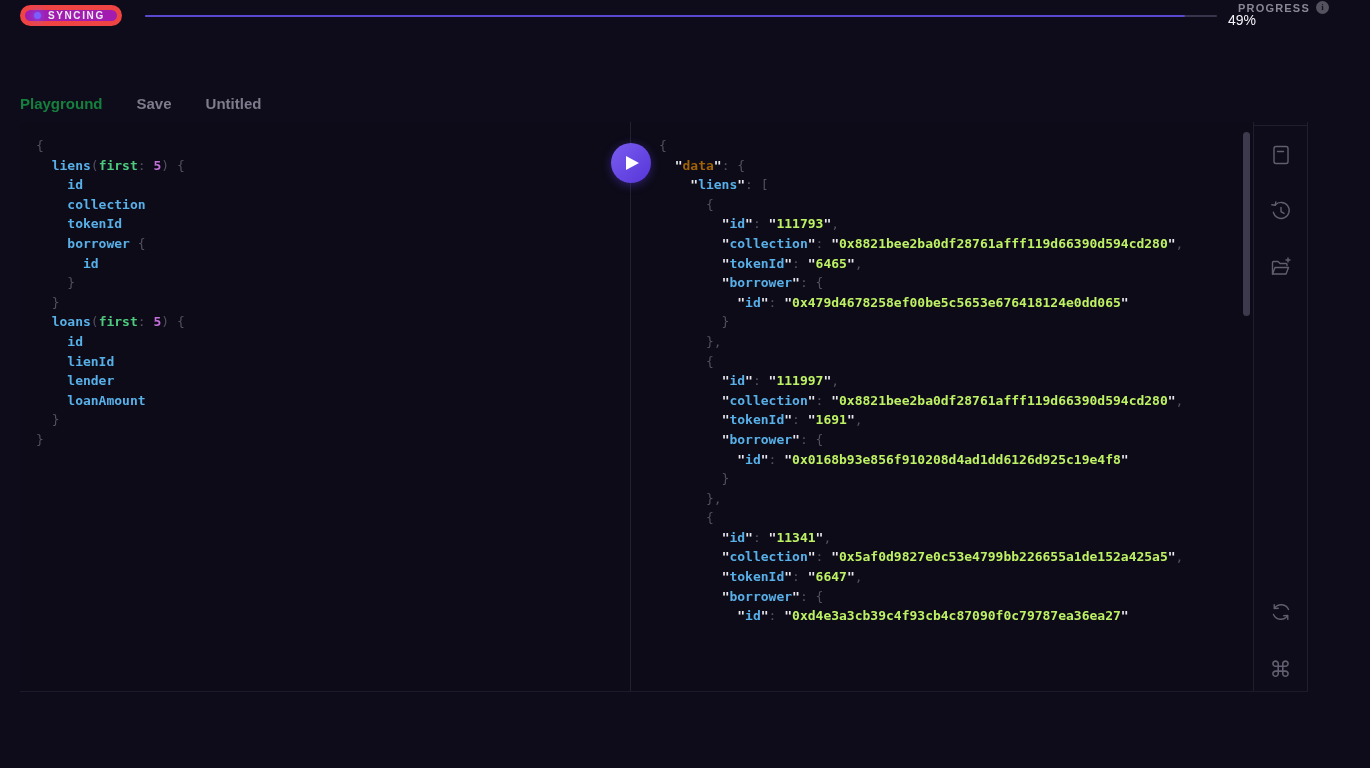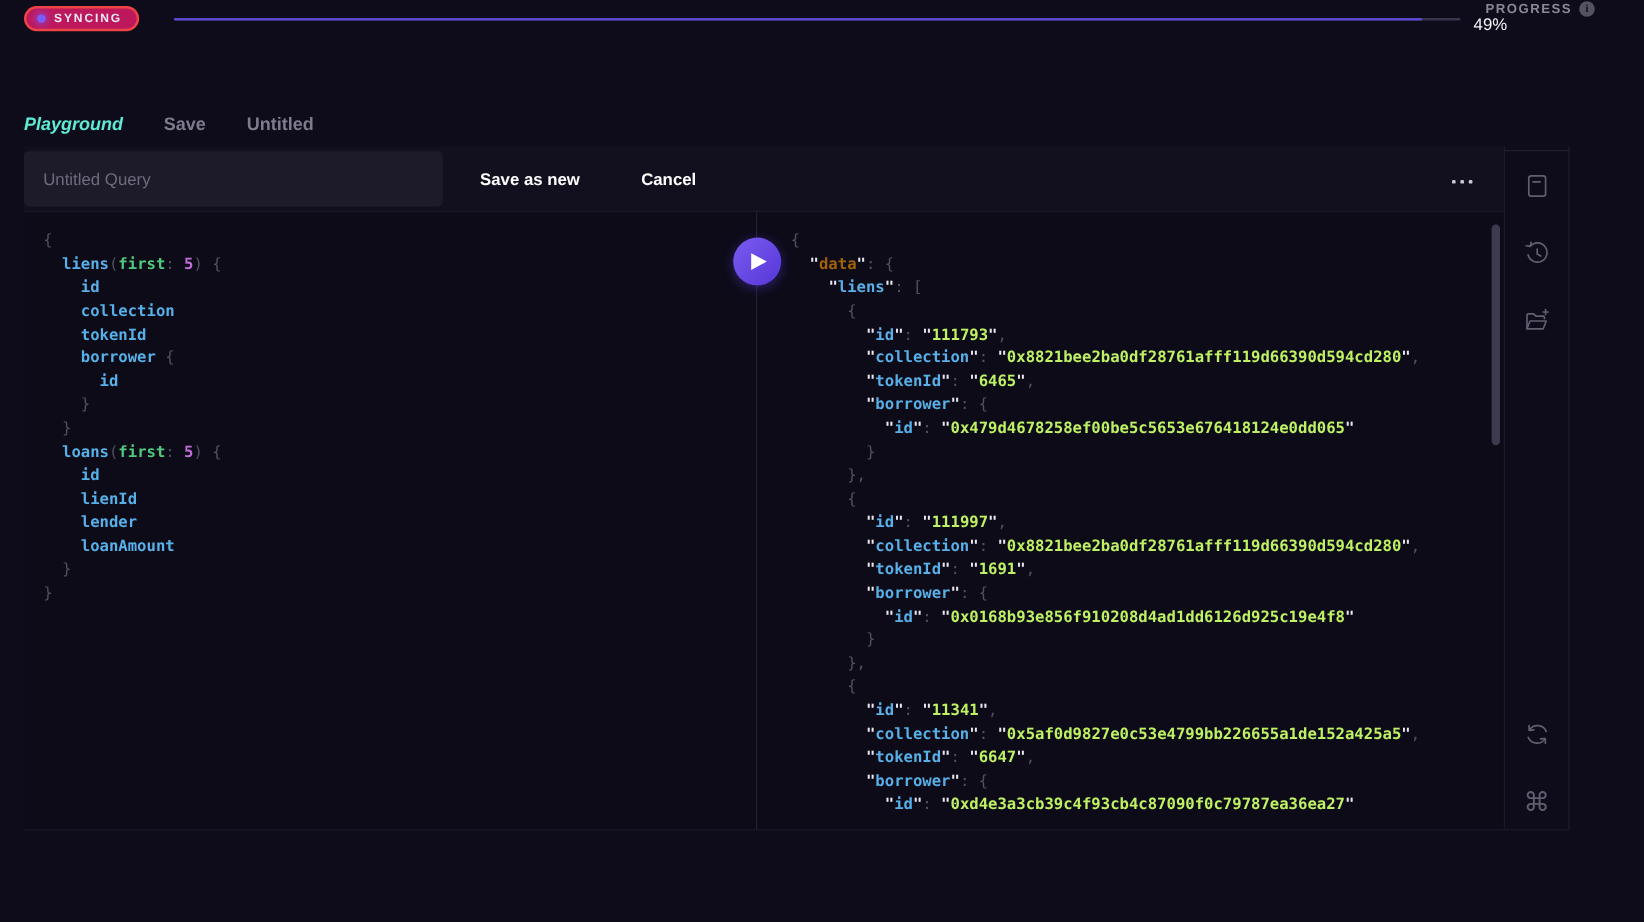--- a/index.html
+++ b/index.html
@@ -9,22 +9,22 @@
     font-family:"Liberation Sans", sans-serif;
     color:#f2f1f7;
     position:relative;
   }
 
   
   .sync-badge {
     position:absolute; left:20px; top:5px; height:21px;
     display:flex; align-items:center; gap:7px;
     padding:0 12px 0 9px;
-    border:2px solid #ef4444; border-radius:11px;
-    background:#be185d;
+    border:5px solid #ef4444; border-radius:11px;
+    background:#a21caf;
   }
   .sync-dot {
     width:7px; height:7px; border-radius:50%;
     background:#7c5eff;
     box-shadow:0 0 6px 2px rgba(124,94,255,.55);
   }
   .sync-label { font-size:10px; font-weight:bold; letter-spacing:1.6px; color:#eceaf4; }
 
   .progress-track {
     position:absolute; left:145px; top:15px; width:1072px; height:2px;
@@ -46,21 +46,21 @@
   .progress-value { position:absolute; left:1228px; top:12px; font-size:14px; color:#f4f3f8; }
 
   
   .tabbar {
     position:absolute; left:20px; top:95px; width:1288px;
     display:flex; gap:34px;
     border-bottom:1px solid #201d2f;
     padding-bottom:9px;
   }
   .tab { font-size:15px; font-weight:bold; color:#7e7b8c; cursor:pointer; position:relative; padding-bottom:4px; }
-  .tab.active { color:#5eead4;font-style:italic; }
+  .tab.active { color:#15803d; }
   .tab.active::after {
     content:""; position:absolute; left:0; right:0; bottom:-10px;
     height:3px; border-radius:2px; background:#6c4fe0;
   }
 
   
   .content {
     position:absolute; left:20px; top:122px; width:1288px; height:570px;
     display:flex; border-bottom:1px solid #1d1a2b;
   }
@@ -159,30 +159,20 @@
 
 <div class="tabbar">
   <div class="tab active">Playground</div>
   <div class="tab">Save</div>
   <div class="tab">Untitled</div>
 </div>
 
 <div class="content">
   <div class="main-col">
 
-    <div class="toolbar">
-      <input class="query-name-input" type="text" placeholder="Untitled Query" style="">
-      <button class="text-btn btn-save">Save as new</button>
-      <button class="text-btn btn-cancel">Cancel</button>
-      <button class="more-btn" aria-label="more options">
-        <i></i>
-          <i></i>
-          <i></i>
-      </button>
-    </div>
 
     <div class="editor-area">
       <div class="pane query-pane"><div class="code-line"><span class="tok-p">{</span></div><div class="code-line"><span class="tok-f">  liens</span><span class="tok-p">(</span><span class="tok-a">first</span><span class="tok-p">: </span><span class="tok-n">5</span><span class="tok-p">) {</span></div><div class="code-line"><span class="tok-f">    id</span></div><div class="code-line"><span class="tok-f">    collection</span></div><div class="code-line"><span class="tok-f">    tokenId</span></div><div class="code-line"><span class="tok-f">    borrower</span><span class="tok-p"> {</span></div><div class="code-line"><span class="tok-f">      id</span></div><div class="code-line"><span class="tok-p">    }</span></div><div class="code-line"><span class="tok-p">  }</span></div><div class="code-line"><span class="tok-f">  loans</span><span class="tok-p">(</span><span class="tok-a">first</span><span class="tok-p">: </span><span class="tok-n">5</span><span class="tok-p">) {</span></div><div class="code-line"><span class="tok-f">    id</span></div><div class="code-line"><span class="tok-f">    lienId</span></div><div class="code-line"><span class="tok-f">    lender</span></div><div class="code-line"><span class="tok-f">    loanAmount</span></div><div class="code-line"><span class="tok-p">  }</span></div><div class="code-line"><span class="tok-p">}</span></div></div>
 
       <button class="execute-btn" aria-label="run query">
         <svg width="15" height="16" viewBox="0 0 15 16">
           <path d="M1 1 L14 8 L1 15 Z" fill="#ffffff"></path>
         </svg>
       </button>
 

